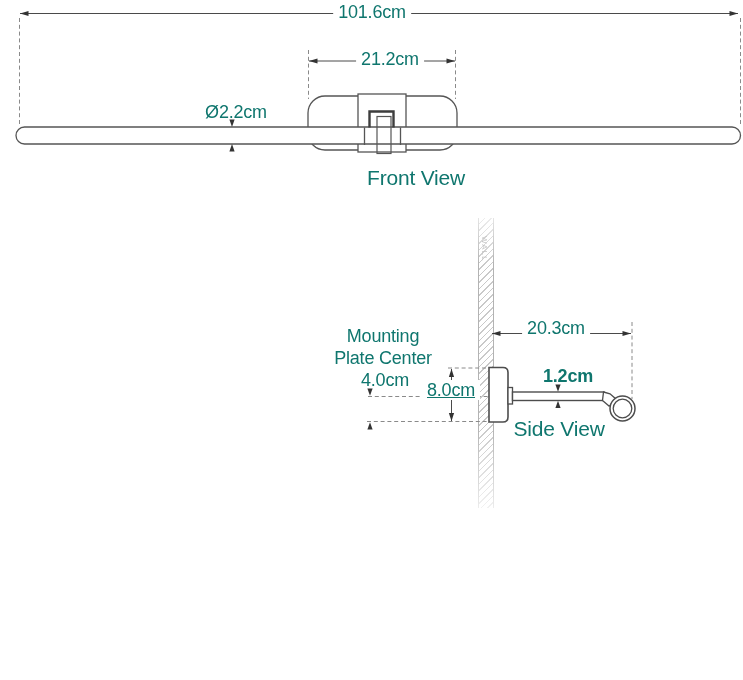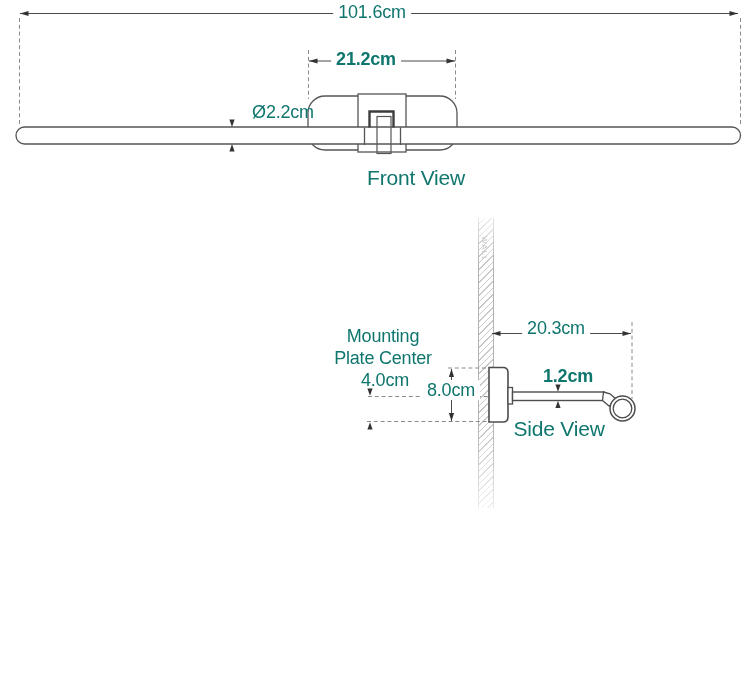--- a/index.html
+++ b/index.html
@@ -96,25 +96,25 @@
 
       <circle cx="622.5" cy="408.5" r="12.5" fill="#ffffff" stroke="#4d4d4d" stroke-width="1.5"></circle>
       <circle cx="622.5" cy="408.5" r="9.3" fill="#ffffff" stroke="#4d4d4d" stroke-width="1.3"></circle>
 
       <polygon points="558,391.8 555.4,384.5 560.6,384.5" fill="#333333"></polygon>
       <polygon points="558,400.8 555.4,408 560.6,408" fill="#333333"></polygon>
     </g>
   </svg>
 
   <div class="lbl bg" style="left:372px;top:12px;">101.6cm</div>
-  <div class="lbl bg" style="left:366px;top:59px;font-weight:bold;">21.2cm</div>
-  <div class="lbl" style="left:236px;top:112px;margin-left:47px;">Ø2.2cm</div>
+  <div class="lbl bg" style="left:390px;top:59px;">21.2cm</div>
+  <div class="lbl" style="left:236px;top:112px;">Ø2.2cm</div>
   <div class="lbl view-title" style="left:380px;top:177px;margin-left:36px;">Front View</div>
 
   <div class="lbl bg" style="left:556px;top:328px;">20.3cm</div>
   <div class="lbl" style="left:383px;top:336px;text-align:center;">Mounting</div>
   <div class="lbl" style="left:383px;top:358px;">Plate Center</div>
   <div class="lbl" style="left:385px;top:380px;">4.0cm</div>
-  <div class="lbl bg" style="left:451px;top:390px;">8.0cm</div>
+  <div class="lbl bg" style="left:451px;top:390px;text-decoration:underline;">8.0cm</div>
   <div class="lbl" style="left:568px;top:376px;font-weight:bold;">1.2cm</div>
   <div class="lbl view-title" style="left:559px;top:428px;">Side View</div>
 
 </div>
 
 </body></html>

